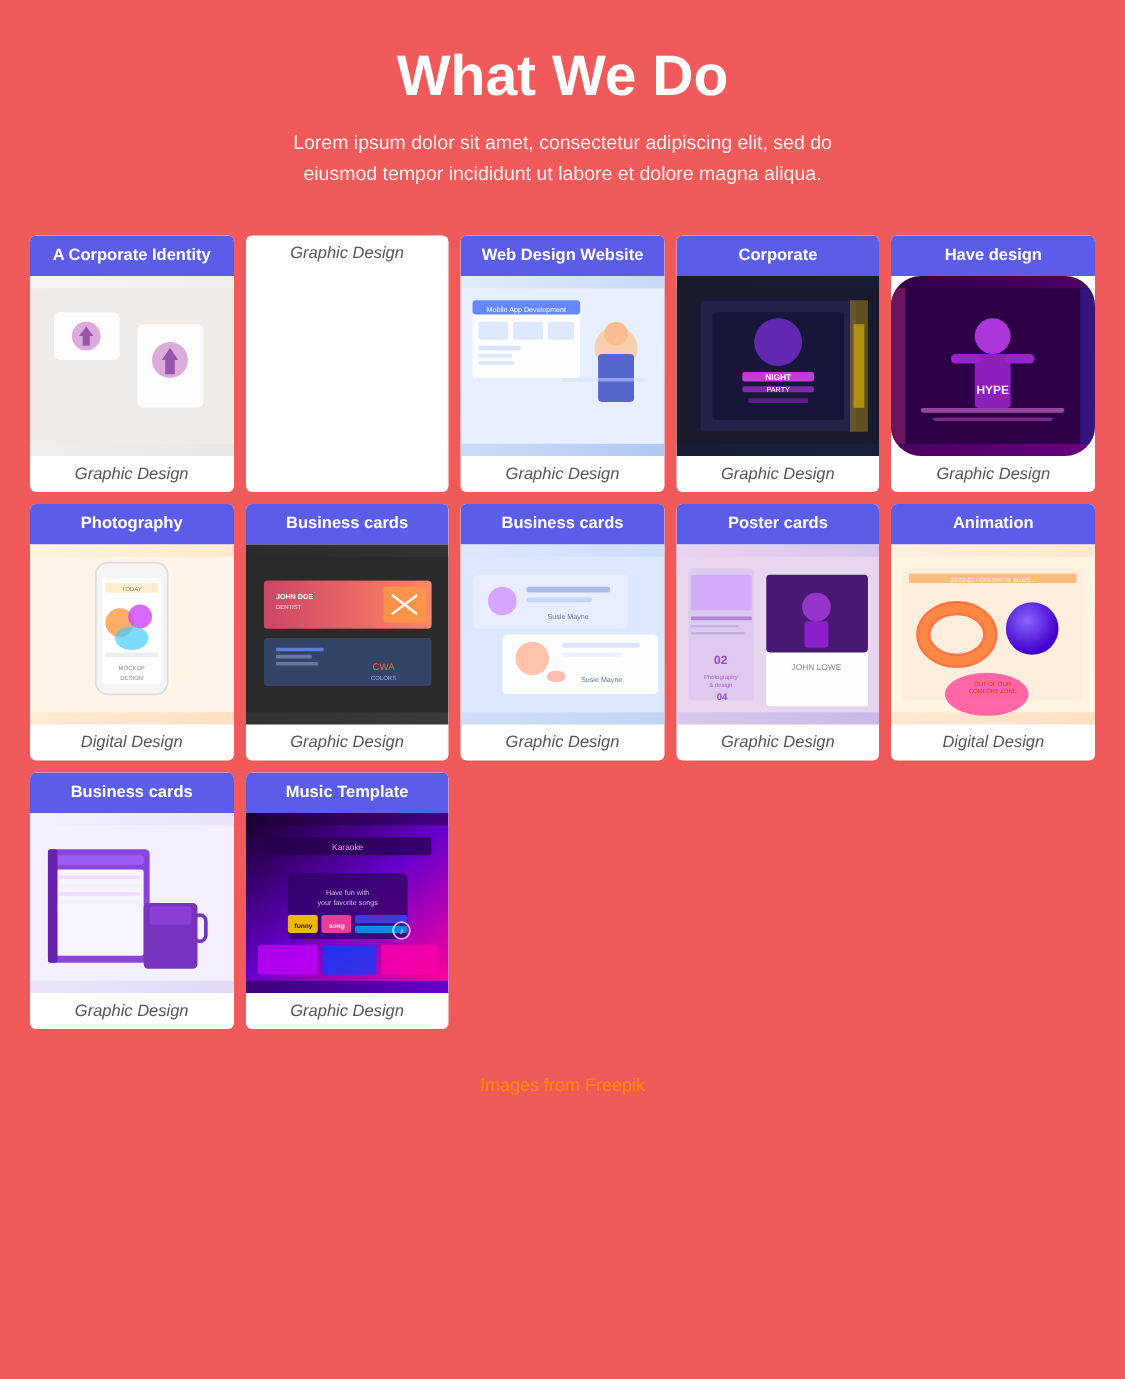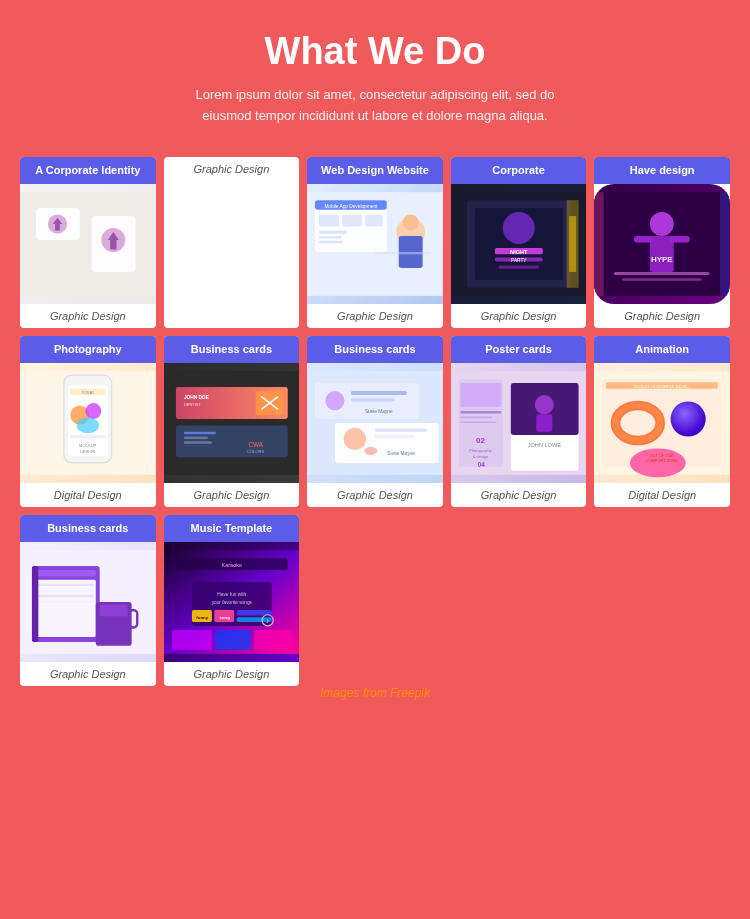--- a/index.html
+++ b/index.html
@@ -121,24 +121,23 @@
     
     .card-image svg {
       width: 100%;
       height: 100%;
       position: absolute;
       top: 0; left: 0;
     }
 
     .footer-note {
       text-align: center;
-      margin-top: 0;
+      margin-top: 30px;
       font-size: 12px;
       color: rgba(255,255,255,0.8);
-      font-style: italic;
     }
     .footer-note span {
       color: #ff8c00;
     }
   </style>
 </head>
 <body>
 
 <div class="page-wrapper">
 

